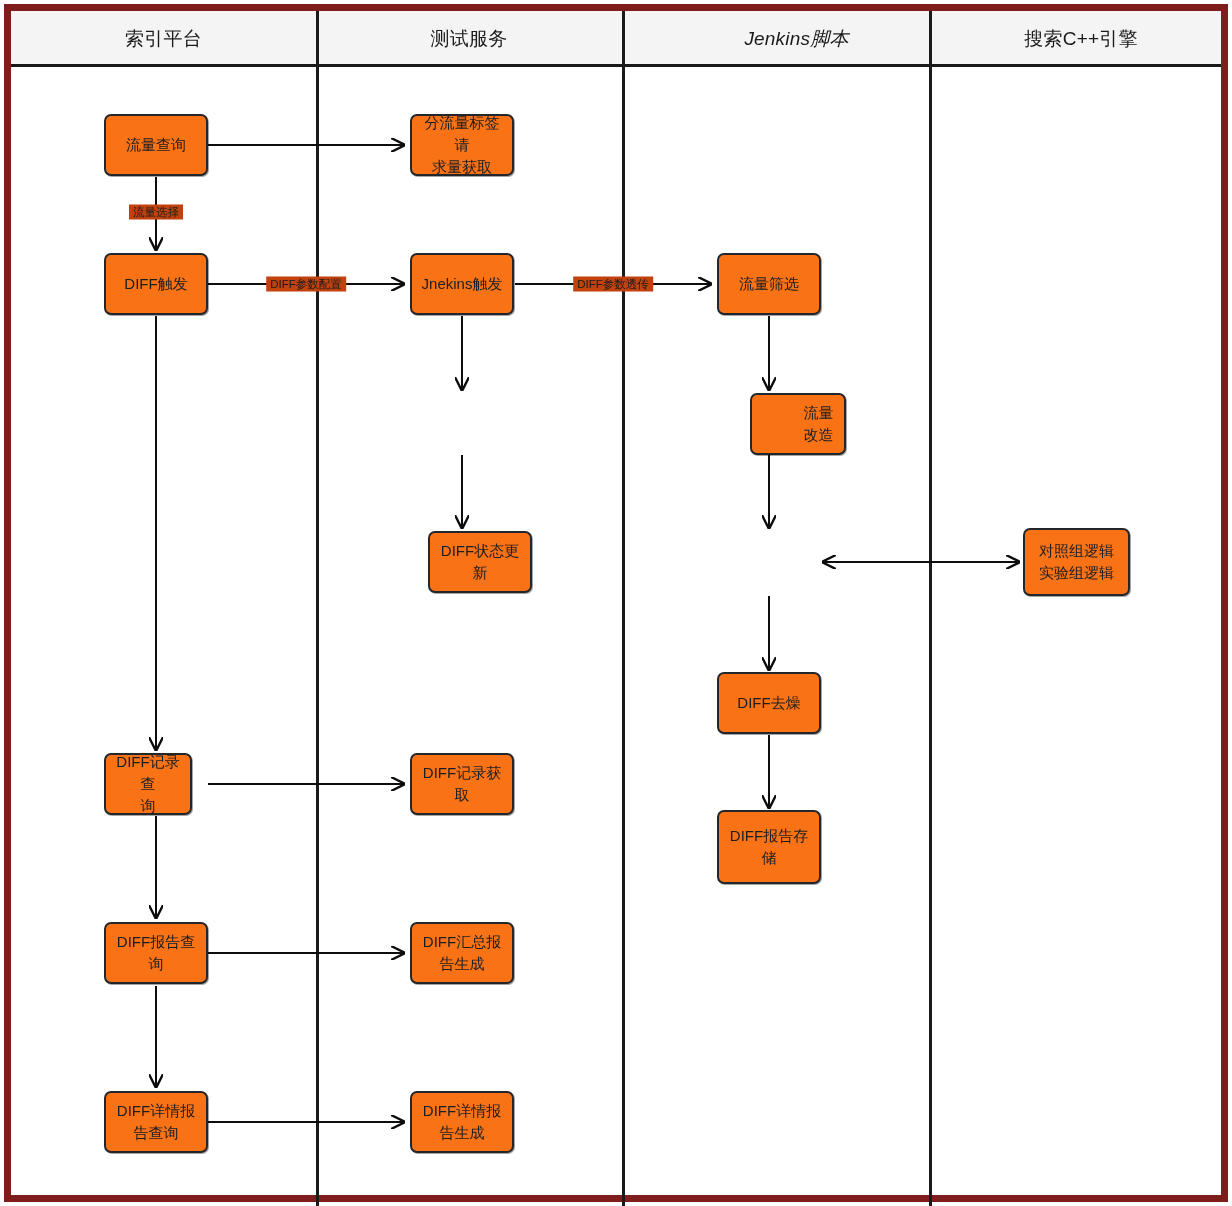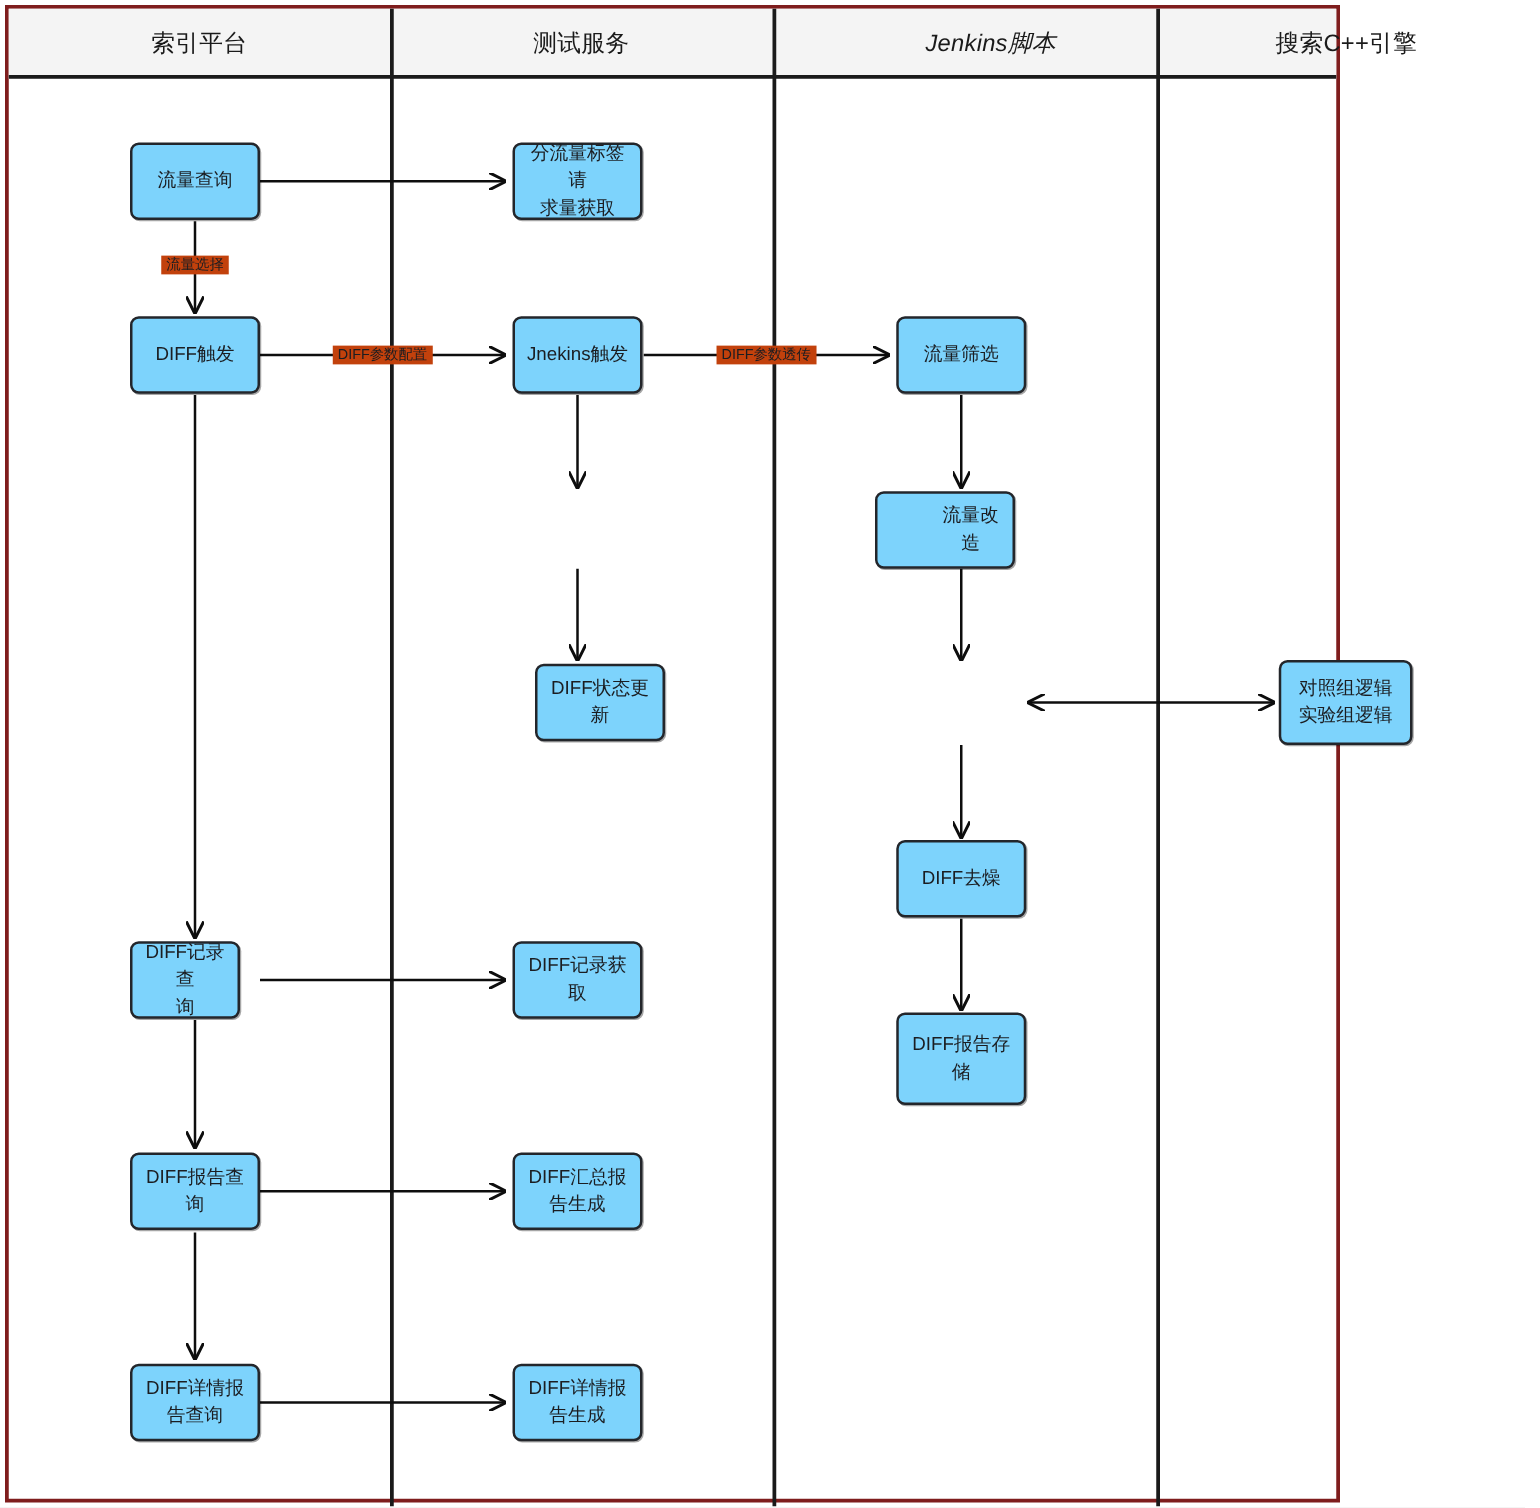--- a/index.html
+++ b/index.html
@@ -14,24 +14,24 @@
     background: #ffffff;
     overflow: hidden;
     font-family: "Liberation Sans", "DejaVu Sans", sans-serif;
   }
 
   
   .lane-frame {
     position: absolute;
     left: 4px;
     top: 4px;
-    width: 1068px;
+    width: 1224px;
     height: 1198px;
     box-sizing: border-box;
-    border: 3px solid #7f1d1d;
+    border: 7px solid #7f1d1d;
   }
   .lane-header-band {
     position: absolute;
     left: 0;
     top: 0;
     width: 100%;
     height: 56px;
     background: #f4f4f4;
     border-bottom: 3px solid #1a1a1a;
     box-sizing: border-box;
@@ -55,21 +55,21 @@
     top: 0;
     width: 3px;
     height: 1198px;
     background: #1a1a1a;
   }
 
   
   .node {
     position: absolute;
     box-sizing: border-box;
-    background: #7dd3fc;
+    background: #f97316;
     border: 2px solid #23262b;
     border-radius: 7px;
     display: flex;
     align-items: center;
     justify-content: center;
     text-align: center;
     color: #1b1d21;
     font-size: 15px;
     line-height: 1.45;
     padding: 2px 6px;
@@ -198,21 +198,21 @@
       </div>
   </div>
 
   <div class="node" style="left:717px;top:253px;width:104px;height:62px;">
     <div>
         <span>流量筛选</span>
       </div>
   </div>
 
 
-  <div class="node" style="left:700px;top:393px;width:112px;height:62px;padding-left:47px;">
+  <div class="node" style="left:750px;top:393px;width:96px;height:62px;padding-left:47px;">
     <div>
         <span>流量改造</span>
       </div>
   </div>
 
   <div class="node" style="left:428px;top:531px;width:104px;height:62px;">
     <div>
       <span>DIFF状态更</span>
       <span>新</span>
     </div>

